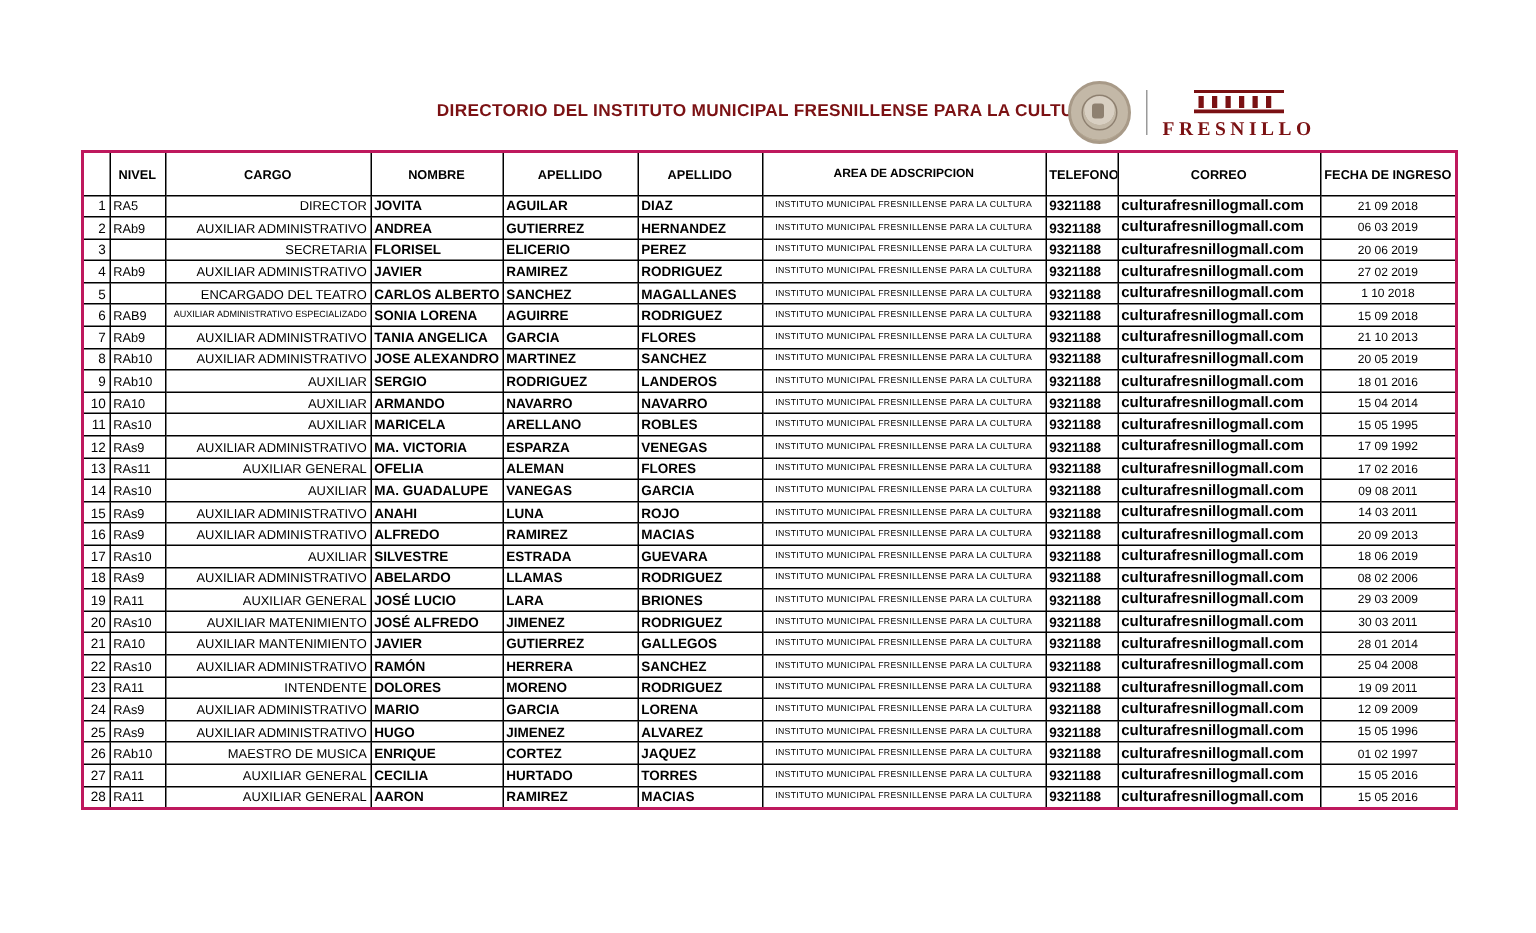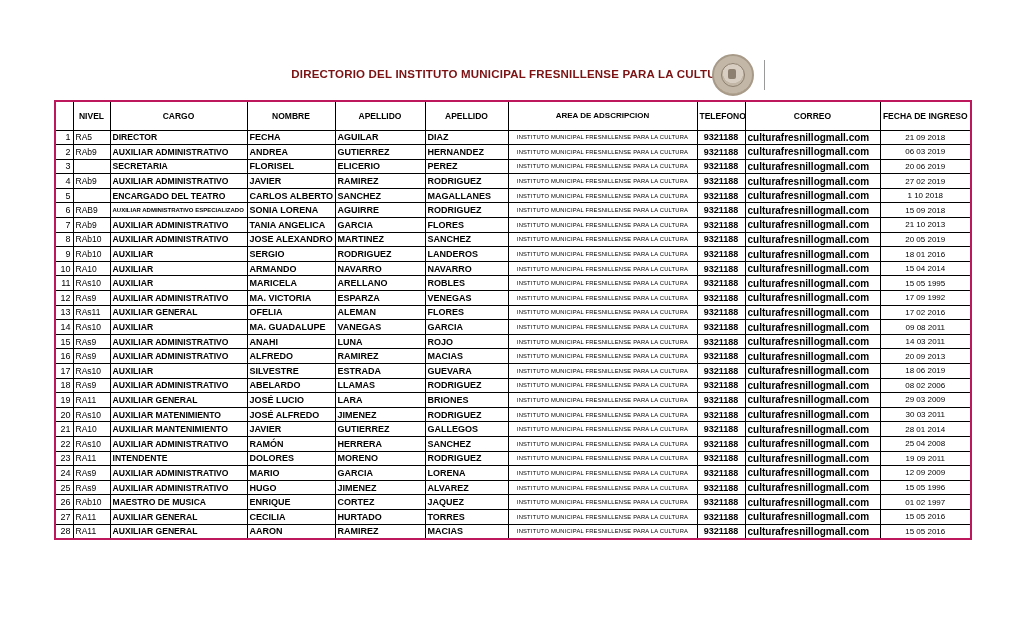--- a/index.html
+++ b/index.html
@@ -44,36 +44,49 @@
     vertical-align:middle;
   }
   table.directory thead tr{height:29px;}
   table.directory th{
     font-size:8.5px;font-weight:bold;text-align:center;color:#000;
   }
   table.directory th.h-area{font-size:8px;}
   table.directory tbody tr{height:14.6px;}
   td.c-num{font-size:9px;font-weight:400;text-align:right;padding-right:2px;}
   td.c-nivel{font-size:8.5px;font-weight:400;text-align:left;}
-  td.c-cargo{font-size:8.6px;font-weight:700;text-align:left;}
+  td.c-cargo{font-size:8.6px;font-weight:400;text-align:right;}
   td.c-cargo.small{font-size:6px;}
   td.c-nombre, td.c-ap{font-size:9px;font-weight:700;text-align:left;}
   td.c-area{font-size:5.8px;font-weight:400;text-align:center;letter-spacing:.2px;}
-  td.c-tel{font-size:9px;font-weight:700;text-align:center;margin-top:25px;}
+  td.c-tel{font-size:9px;font-weight:700;margin-top:25px;}
   td.c-correo{font-size:10px;font-weight:700;text-align:left;}
   td.c-fecha{font-size:8px;font-weight:400;text-align:center;padding-left:3px;}
 </style>
 </head>
 <body>
 
 <div class="page-title">DIRECTORIO DEL INSTITUTO MUNICIPAL FRESNILLENSE PARA LA CULTURA</div>
 
 <div class="logos">
   <div class="seal"></div>
   <div class="logo-divider"></div>
+  <div class="fresnillo-logo">
+    <svg width="96" height="18" viewBox="0 0 96 18">
+      <rect x="18" y="1" width="60" height="2" fill="#7b1113"></rect>
+      <rect x="21" y="5" width="3.5" height="8" fill="#7b1113"></rect>
+      <rect x="30" y="5" width="3.5" height="8" fill="#7b1113"></rect>
+      <rect x="39" y="5" width="3.5" height="8" fill="#7b1113"></rect>
+      <rect x="48" y="5" width="3.5" height="8" fill="#7b1113"></rect>
+      <rect x="57" y="5" width="3.5" height="8" fill="#7b1113"></rect>
+      <rect x="66" y="5" width="3.5" height="8" fill="#7b1113"></rect>
+      <rect x="18" y="14" width="60" height="2.5" fill="#7b1113"></rect>
+    </svg>
+    <div class="fresnillo-word">FRESNILLO</div>
+  </div>
 </div>
 
 <table class="directory">
   <colgroup>
     <col style="width:18px">
     <col style="width:37px">
     <col style="width:137px">
     <col style="width:88px">
     <col style="width:90px">
     <col style="width:83px">
@@ -94,21 +107,21 @@
       <th>TELEFONO</th>
       <th>CORREO</th>
       <th>FECHA DE INGRESO</th>
     </tr>
   </thead>
   <tbody>
       <tr>
     <td class="c-num">1</td>
     <td class="c-nivel">RA5</td>
     <td class="c-cargo">DIRECTOR</td>
-    <td class="c-nombre">FECHA</td>
+    <td class="c-nombre">JOVITA</td>
     <td class="c-ap">AGUILAR</td>
     <td class="c-ap">DIAZ</td>
     <td class="c-area">INSTITUTO MUNICIPAL FRESNILLENSE PARA LA CULTURA</td>
     <td class="c-tel">9321188</td>
     <td class="c-correo">culturafresnillogmall.com</td>
     <td class="c-fecha">21 09 2018</td>
   </tr>
       <tr>
     <td class="c-num">2</td>
     <td class="c-nivel">RAb9</td>

